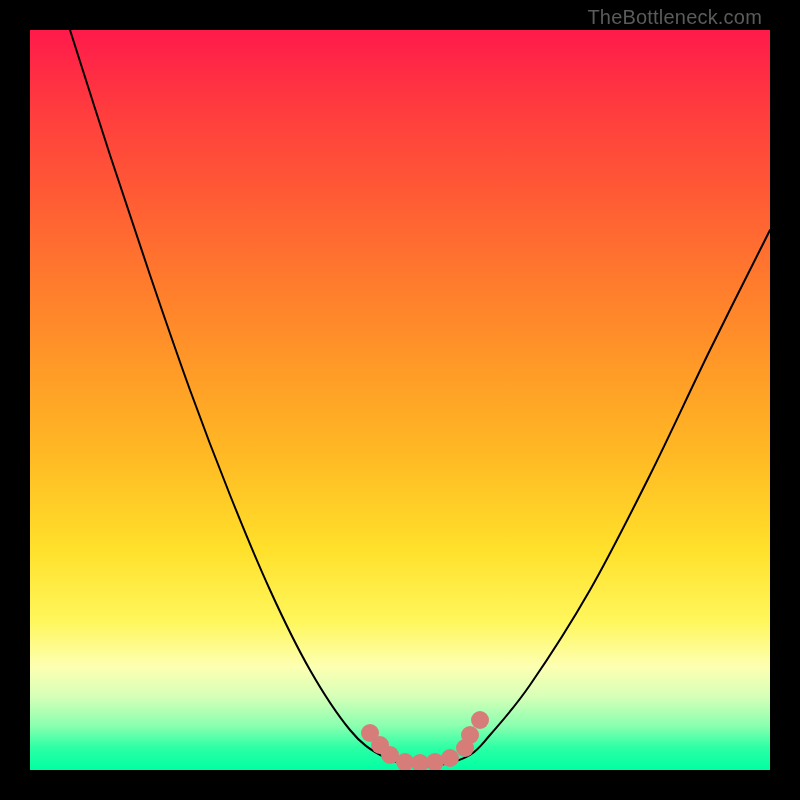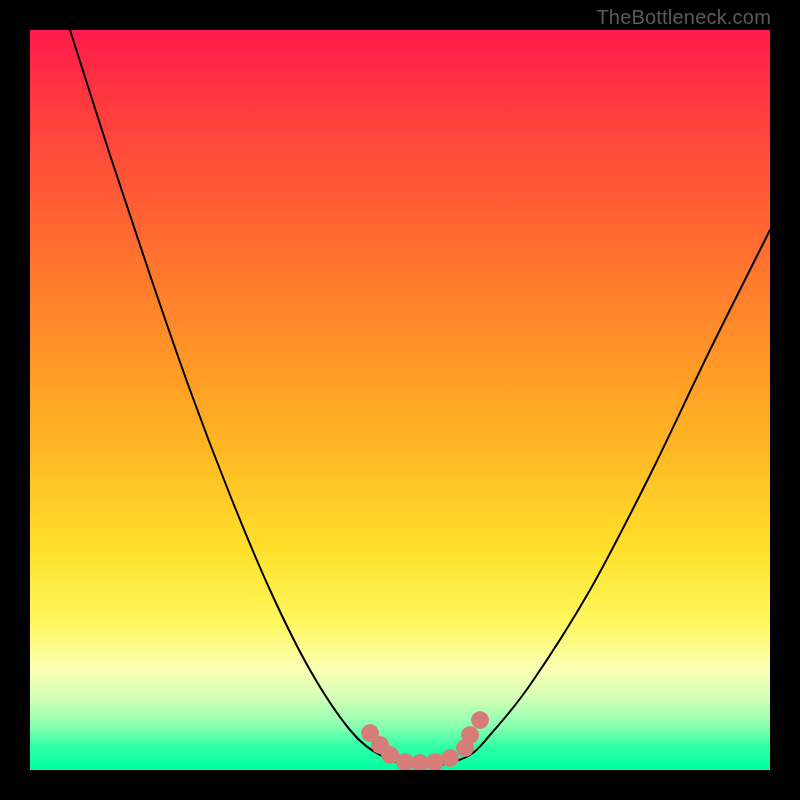--- a/index.html
+++ b/index.html
@@ -47,21 +47,21 @@
   }
   .curve-svg {
     position: absolute;
     inset: 0;
     width: 100%;
     height: 100%;
   }
   .watermark {
     position: absolute;
     top: 6px;
-    right: 29px;
+    right: 38px;
     color: #5b5b5b;
     font-size: 20px;
     font-weight: 500;
     letter-spacing: 0.2px;
   }
 </style>
 </head>
 <body>
 
 <div class="frame">

